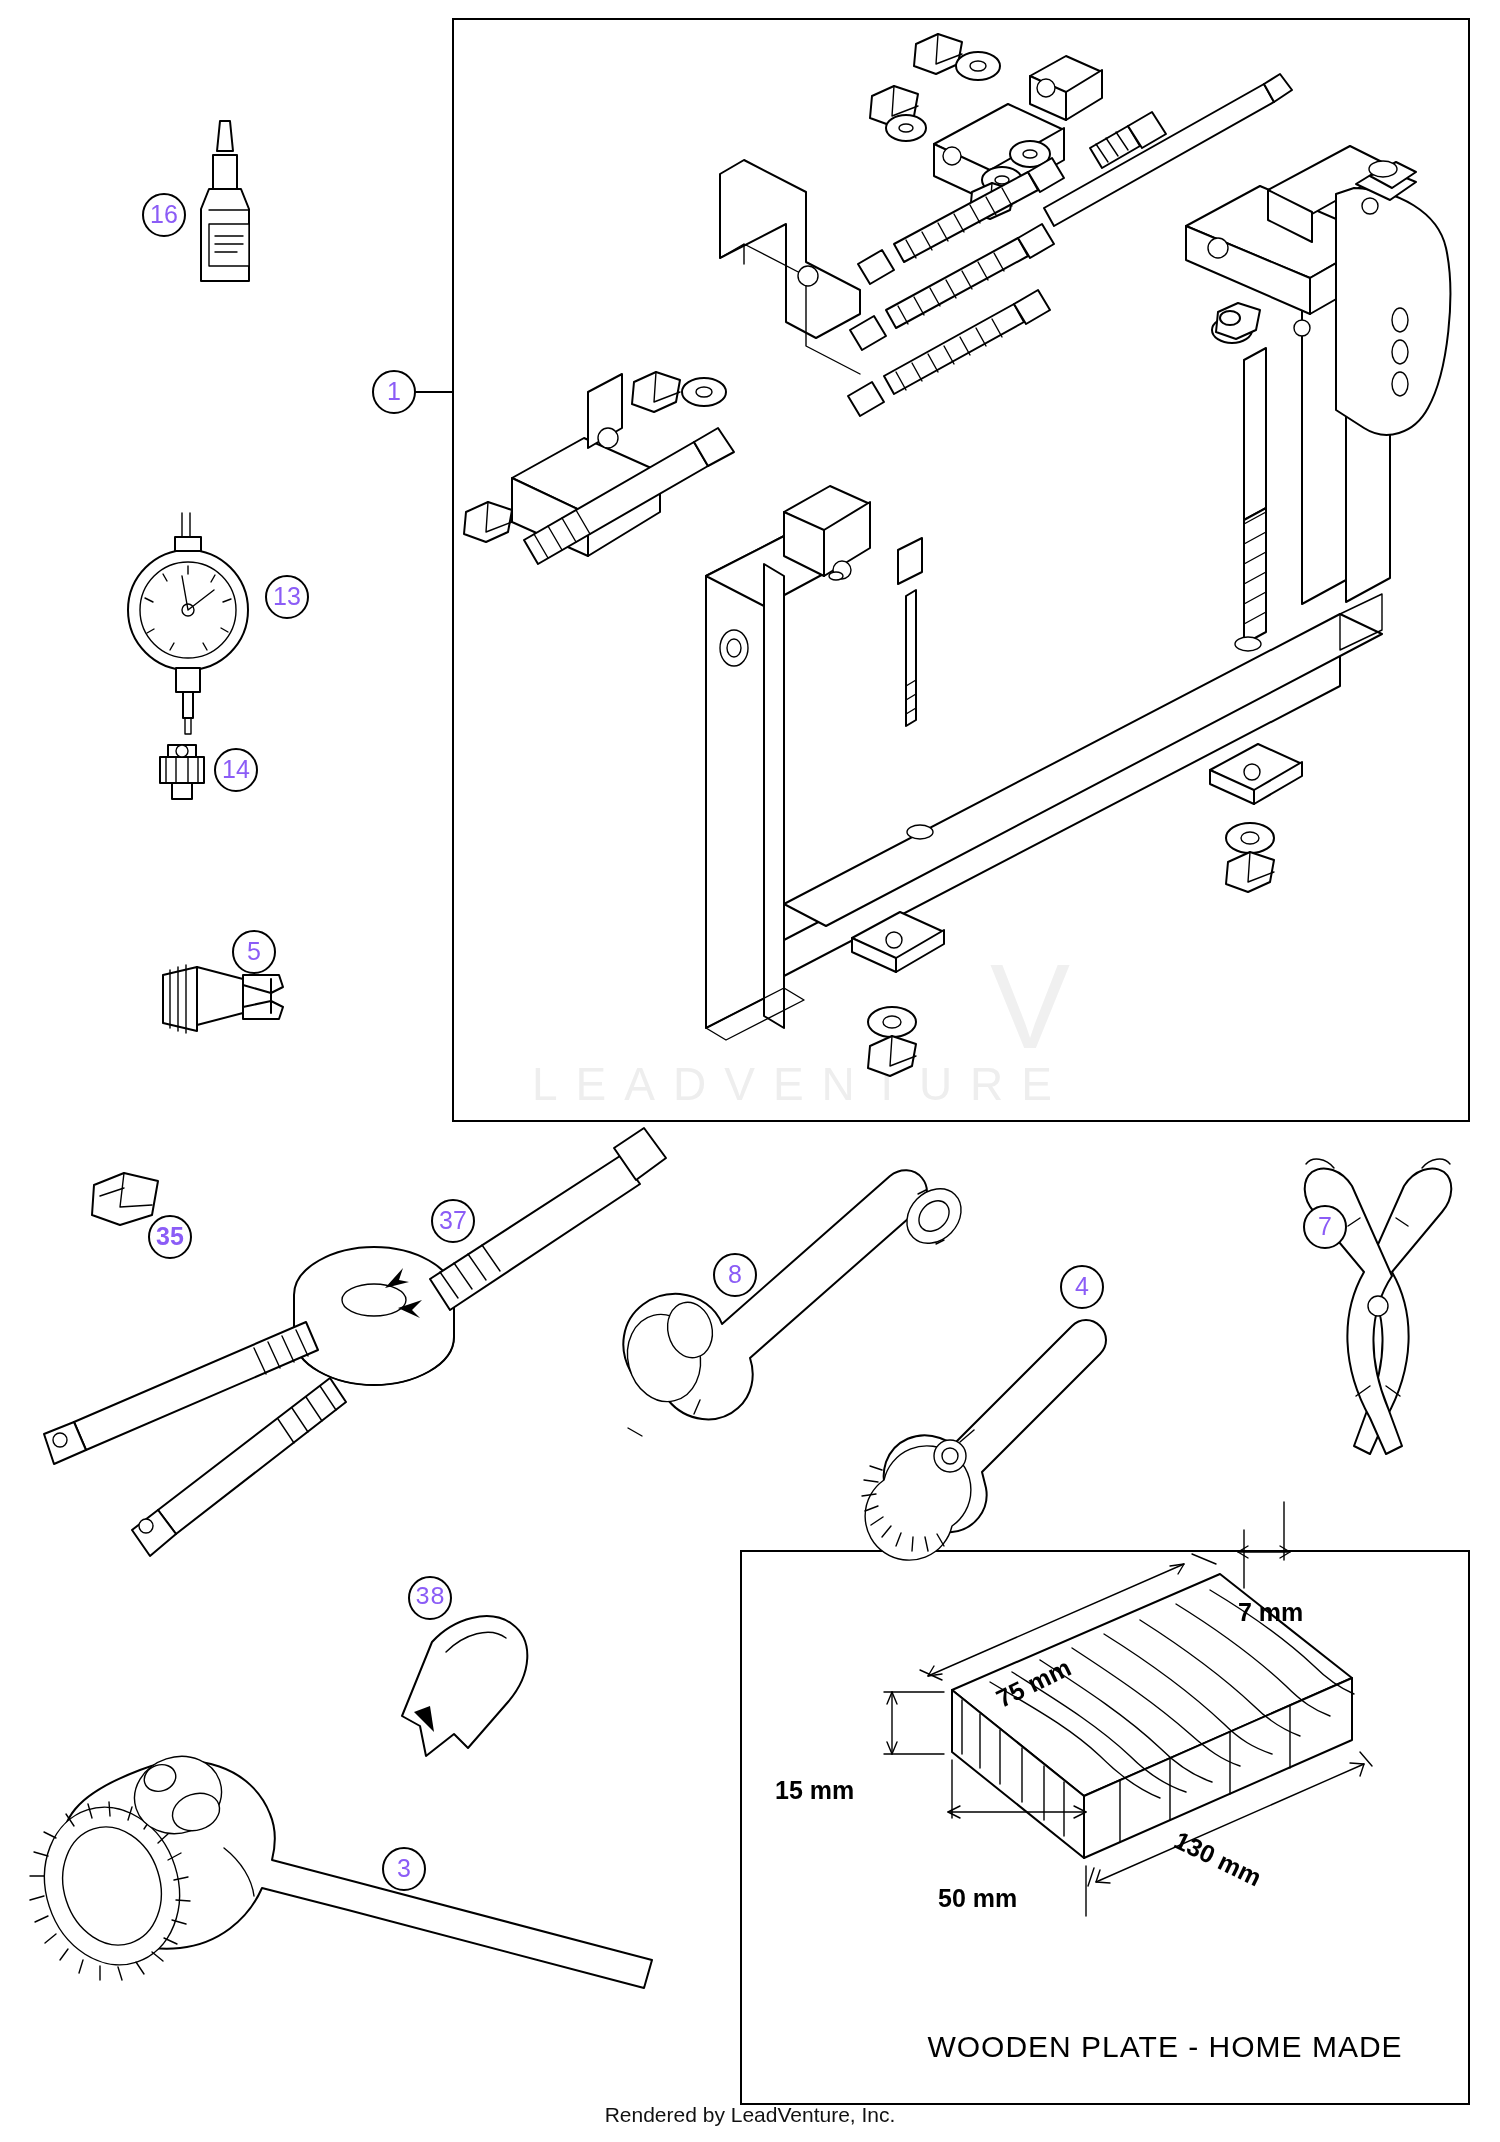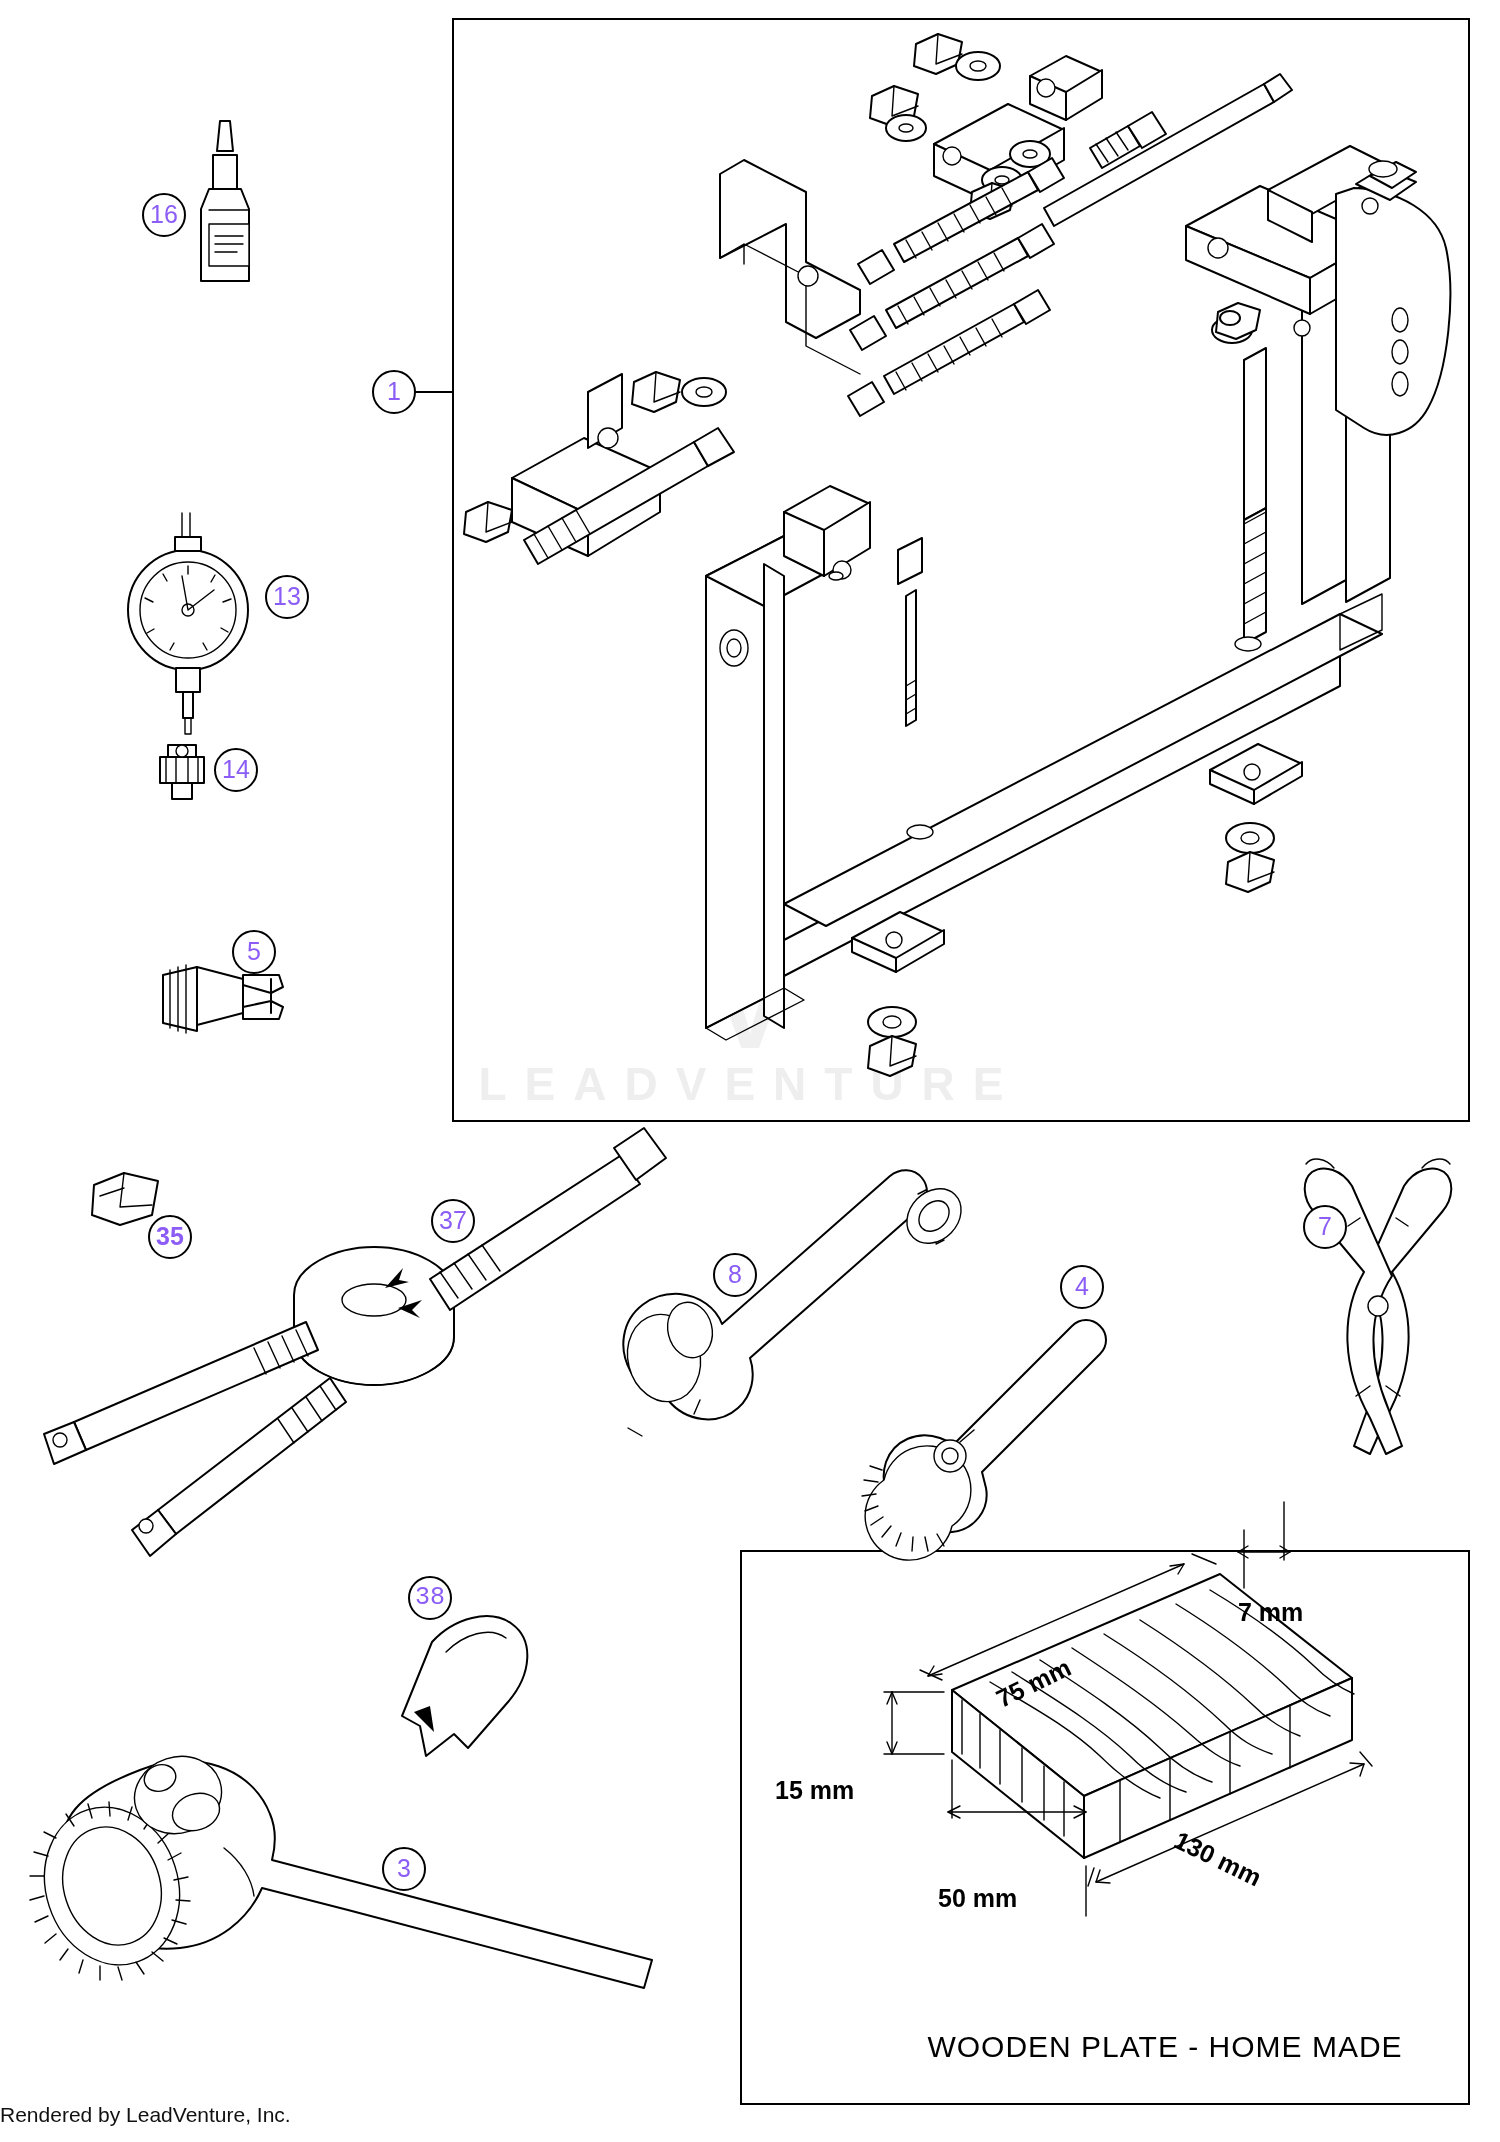--- a/index.html
+++ b/index.html
@@ -22,25 +22,25 @@
     width: 1500px;
     height: 2142px;
   }
 
   
   .watermark {
     position: absolute;
     left: 430px;
     top: 955px;
     width: 640px;
-    text-align: center;
+    text-align: right;
     color: #eeeeee;
     font-size: 46px;
     letter-spacing: 18px;
-    font-weight: bold;
+    font-weight: normal;
     user-select: none;
     pointer-events: none;
   }
   .watermark .wm-mark {
     display: block;
     font-size: 120px;
     line-height: 0.85;
     letter-spacing: 0;
     color: #f0f0f0;
   }
@@ -80,20 +80,21 @@
     font-size: 30px;
     letter-spacing: 1px;
     font-family: "Liberation Sans", sans-serif;
   }
 
   .footer {
     position: absolute;
     left: 0;
     top: 2103px;
     width: 1500px;
+    text-align: center;
     font-size: 21px;
     font-family: "Liberation Sans", sans-serif;
     color: #111;
   }
 
   .dim-label {
     position: absolute;
     font-size: 25px;
     font-weight: bold;
     font-family: "Liberation Sans", sans-serif;

